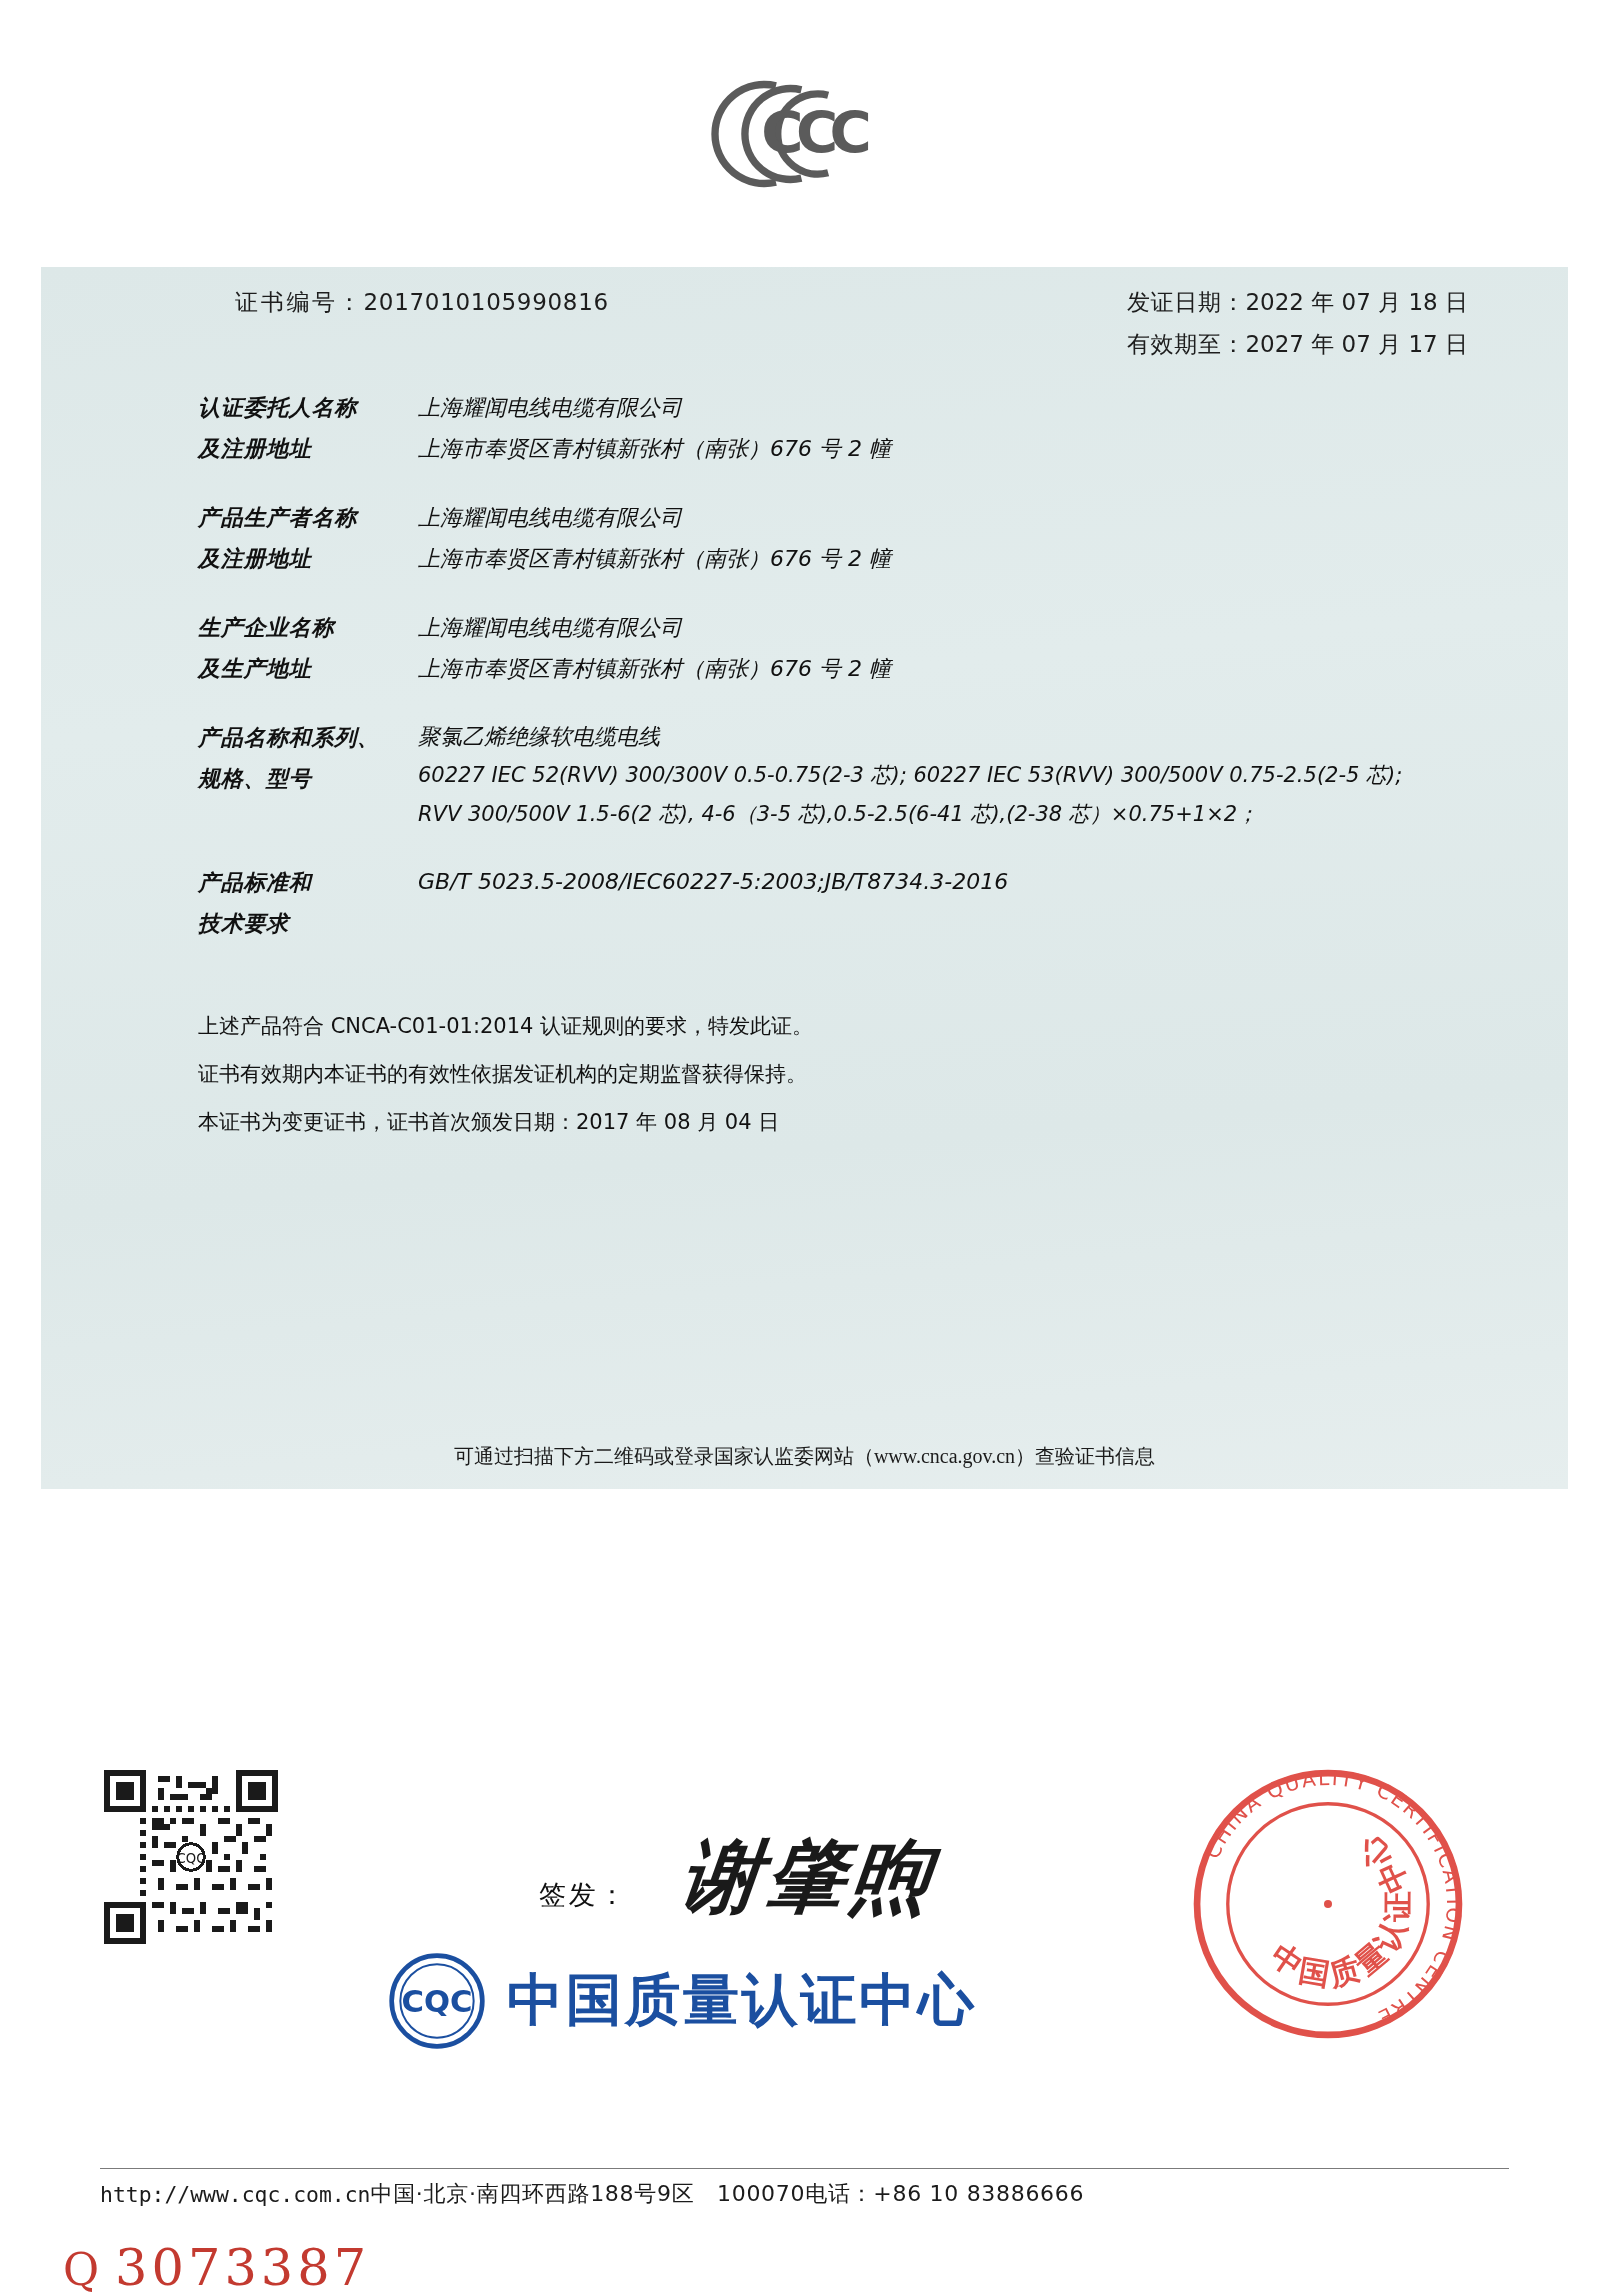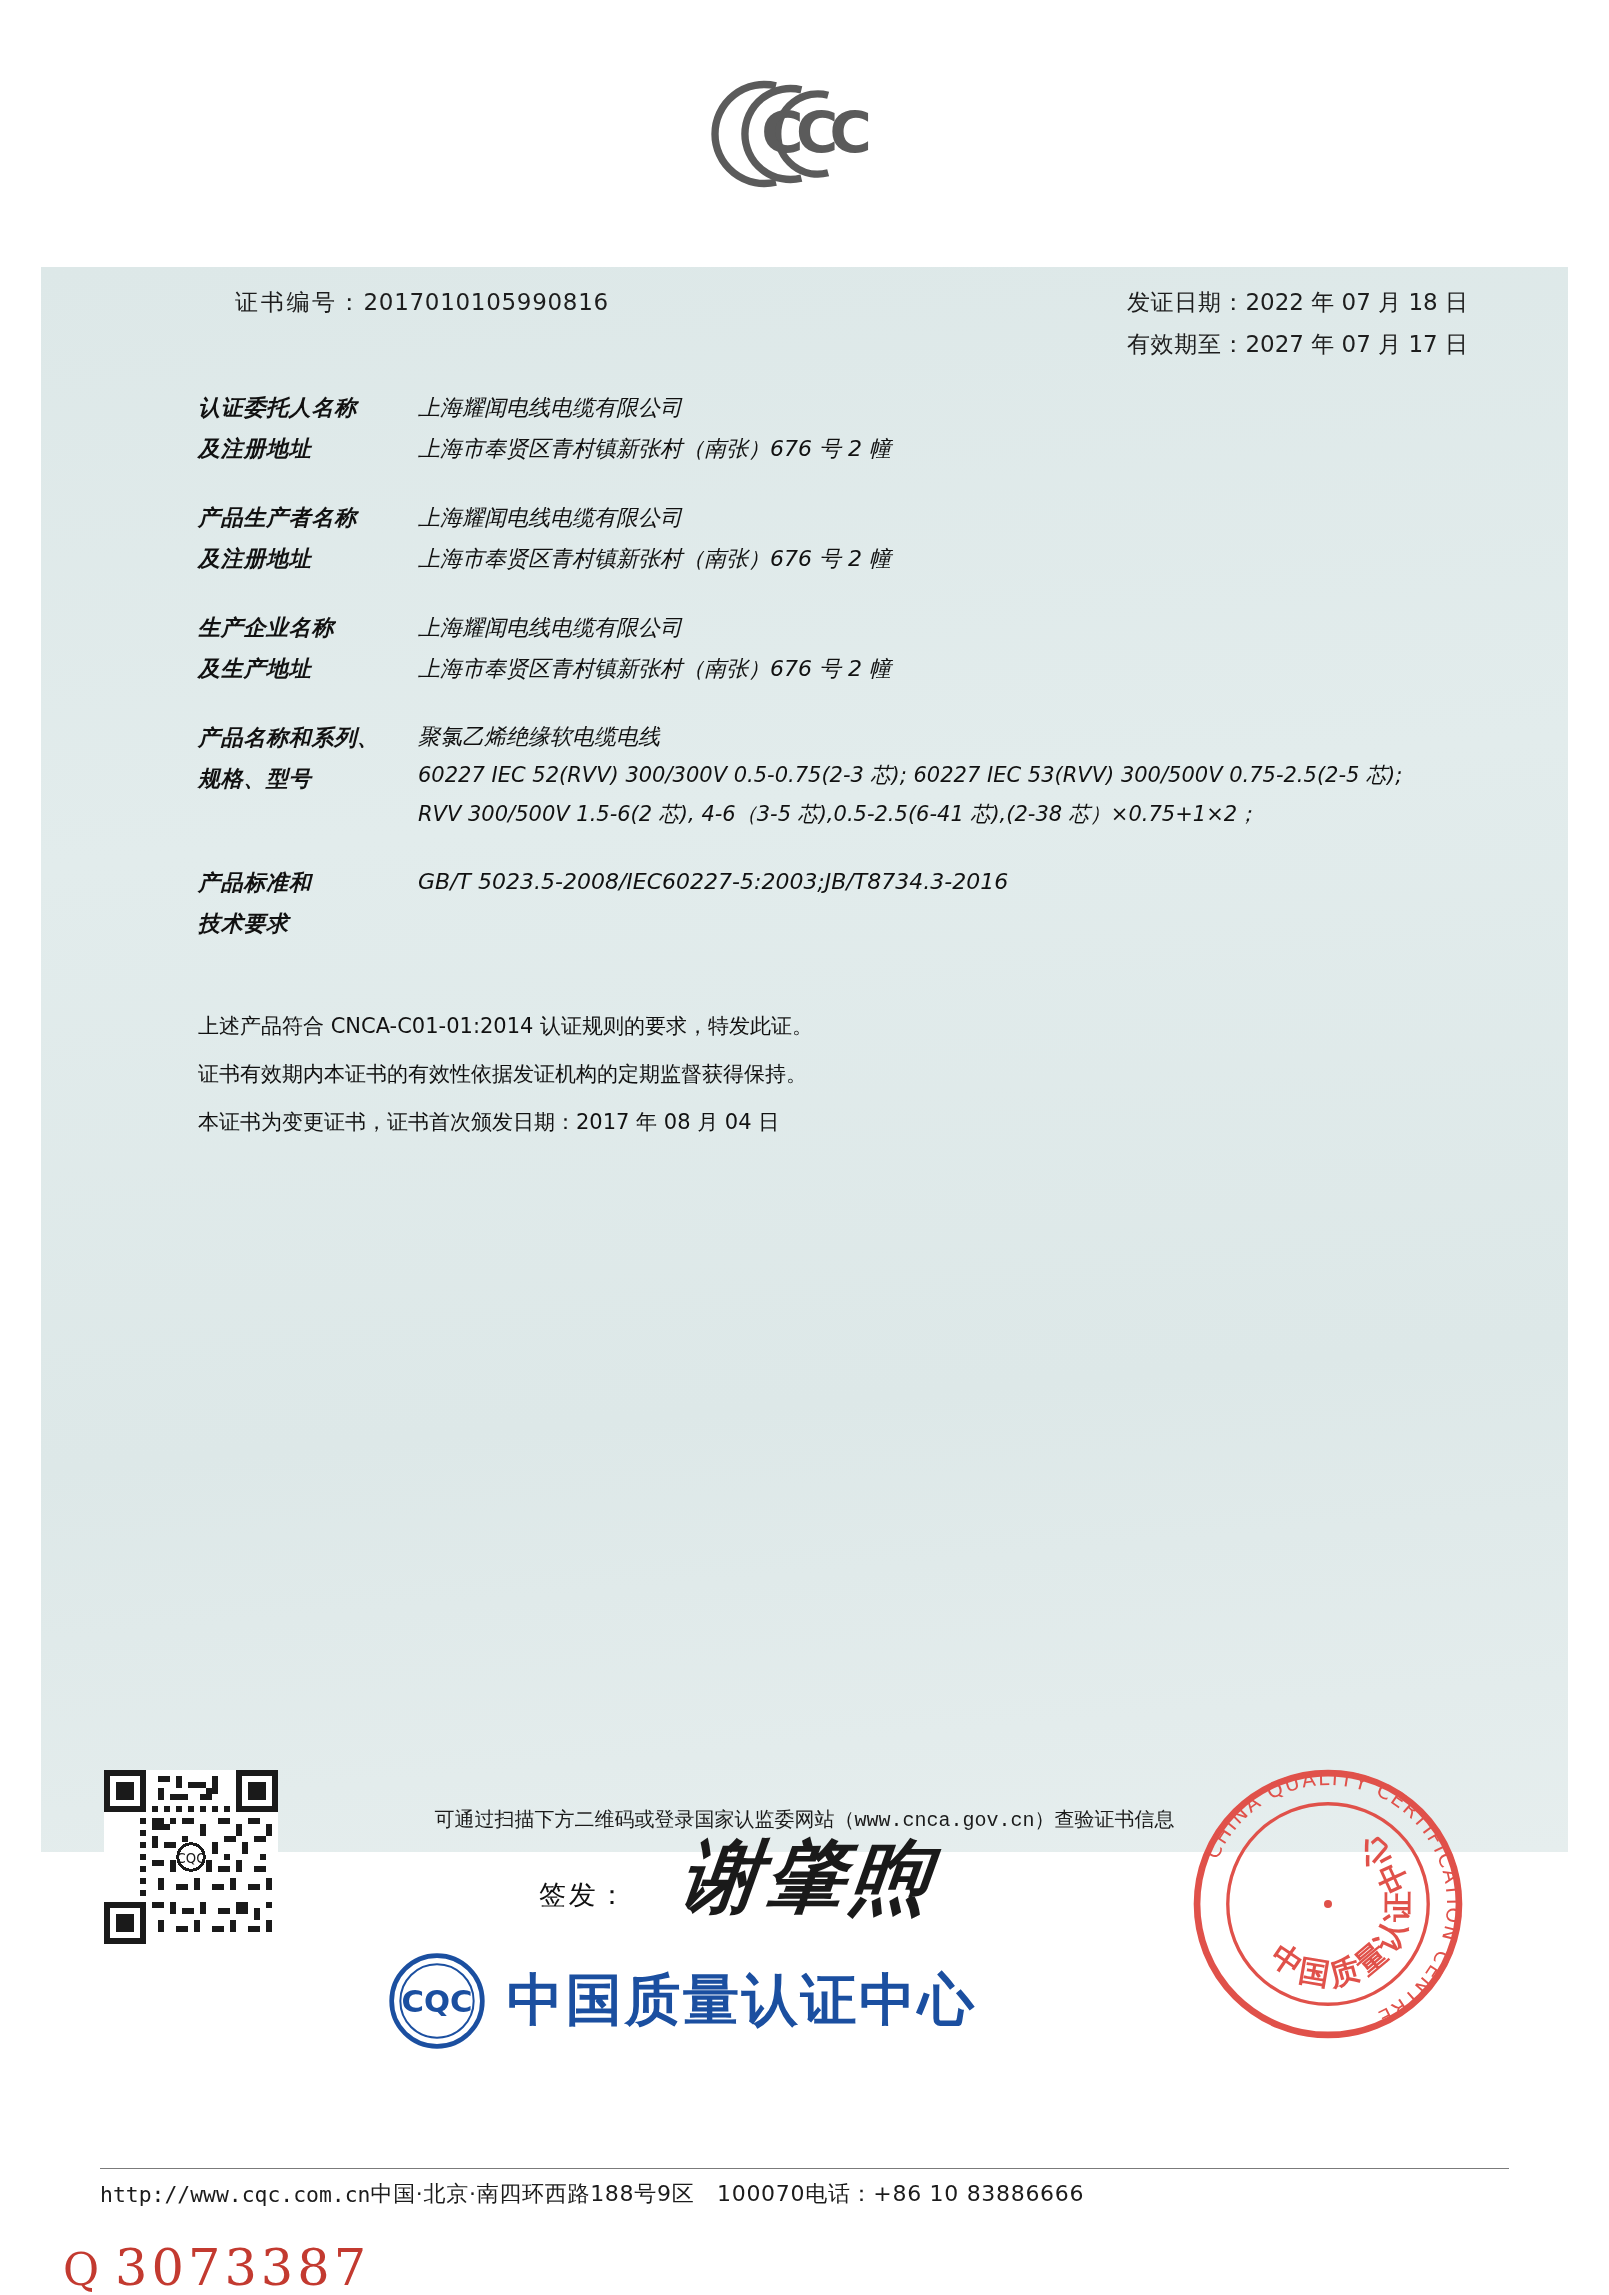--- a/index.html
+++ b/index.html
@@ -41,21 +41,21 @@
     letter-spacing: 2.7px;
     color: #2b2b2b;
     white-space: nowrap;
   }
   
   .panel {
     position: absolute;
     top: 267px;
     left: 41px;
     width: 1527px;
-    height: 1585px;
+    height: 1222px;
     background: #dfe9e9;
     background: linear-gradient(175deg,#dde8e8 0%, #e2ecec 35%, #dde8e8 70%, #e6eeee 100%);
   }
   .panel .inner {
     position: absolute;
     top: 0; left: 0; right: 0; bottom: 0;
   }
   
   .certno-row {
     position: absolute;
@@ -131,21 +131,21 @@
   }
   .notes div { white-space: nowrap; }
 
   
   .verify {
     position: absolute;
     bottom: 18.7px;
     left: 0;
     width: 100%;
     text-align: center;
-    font-family: Liberation Mono, monospace;
+    font-family: Liberation Serif, serif;
     font-size: 20px;
     color: #1b1b1b;
   }
 
   
   .sigzone {
     position: absolute;
     top: 1757px;
     left: 0;
     width: 100%;

